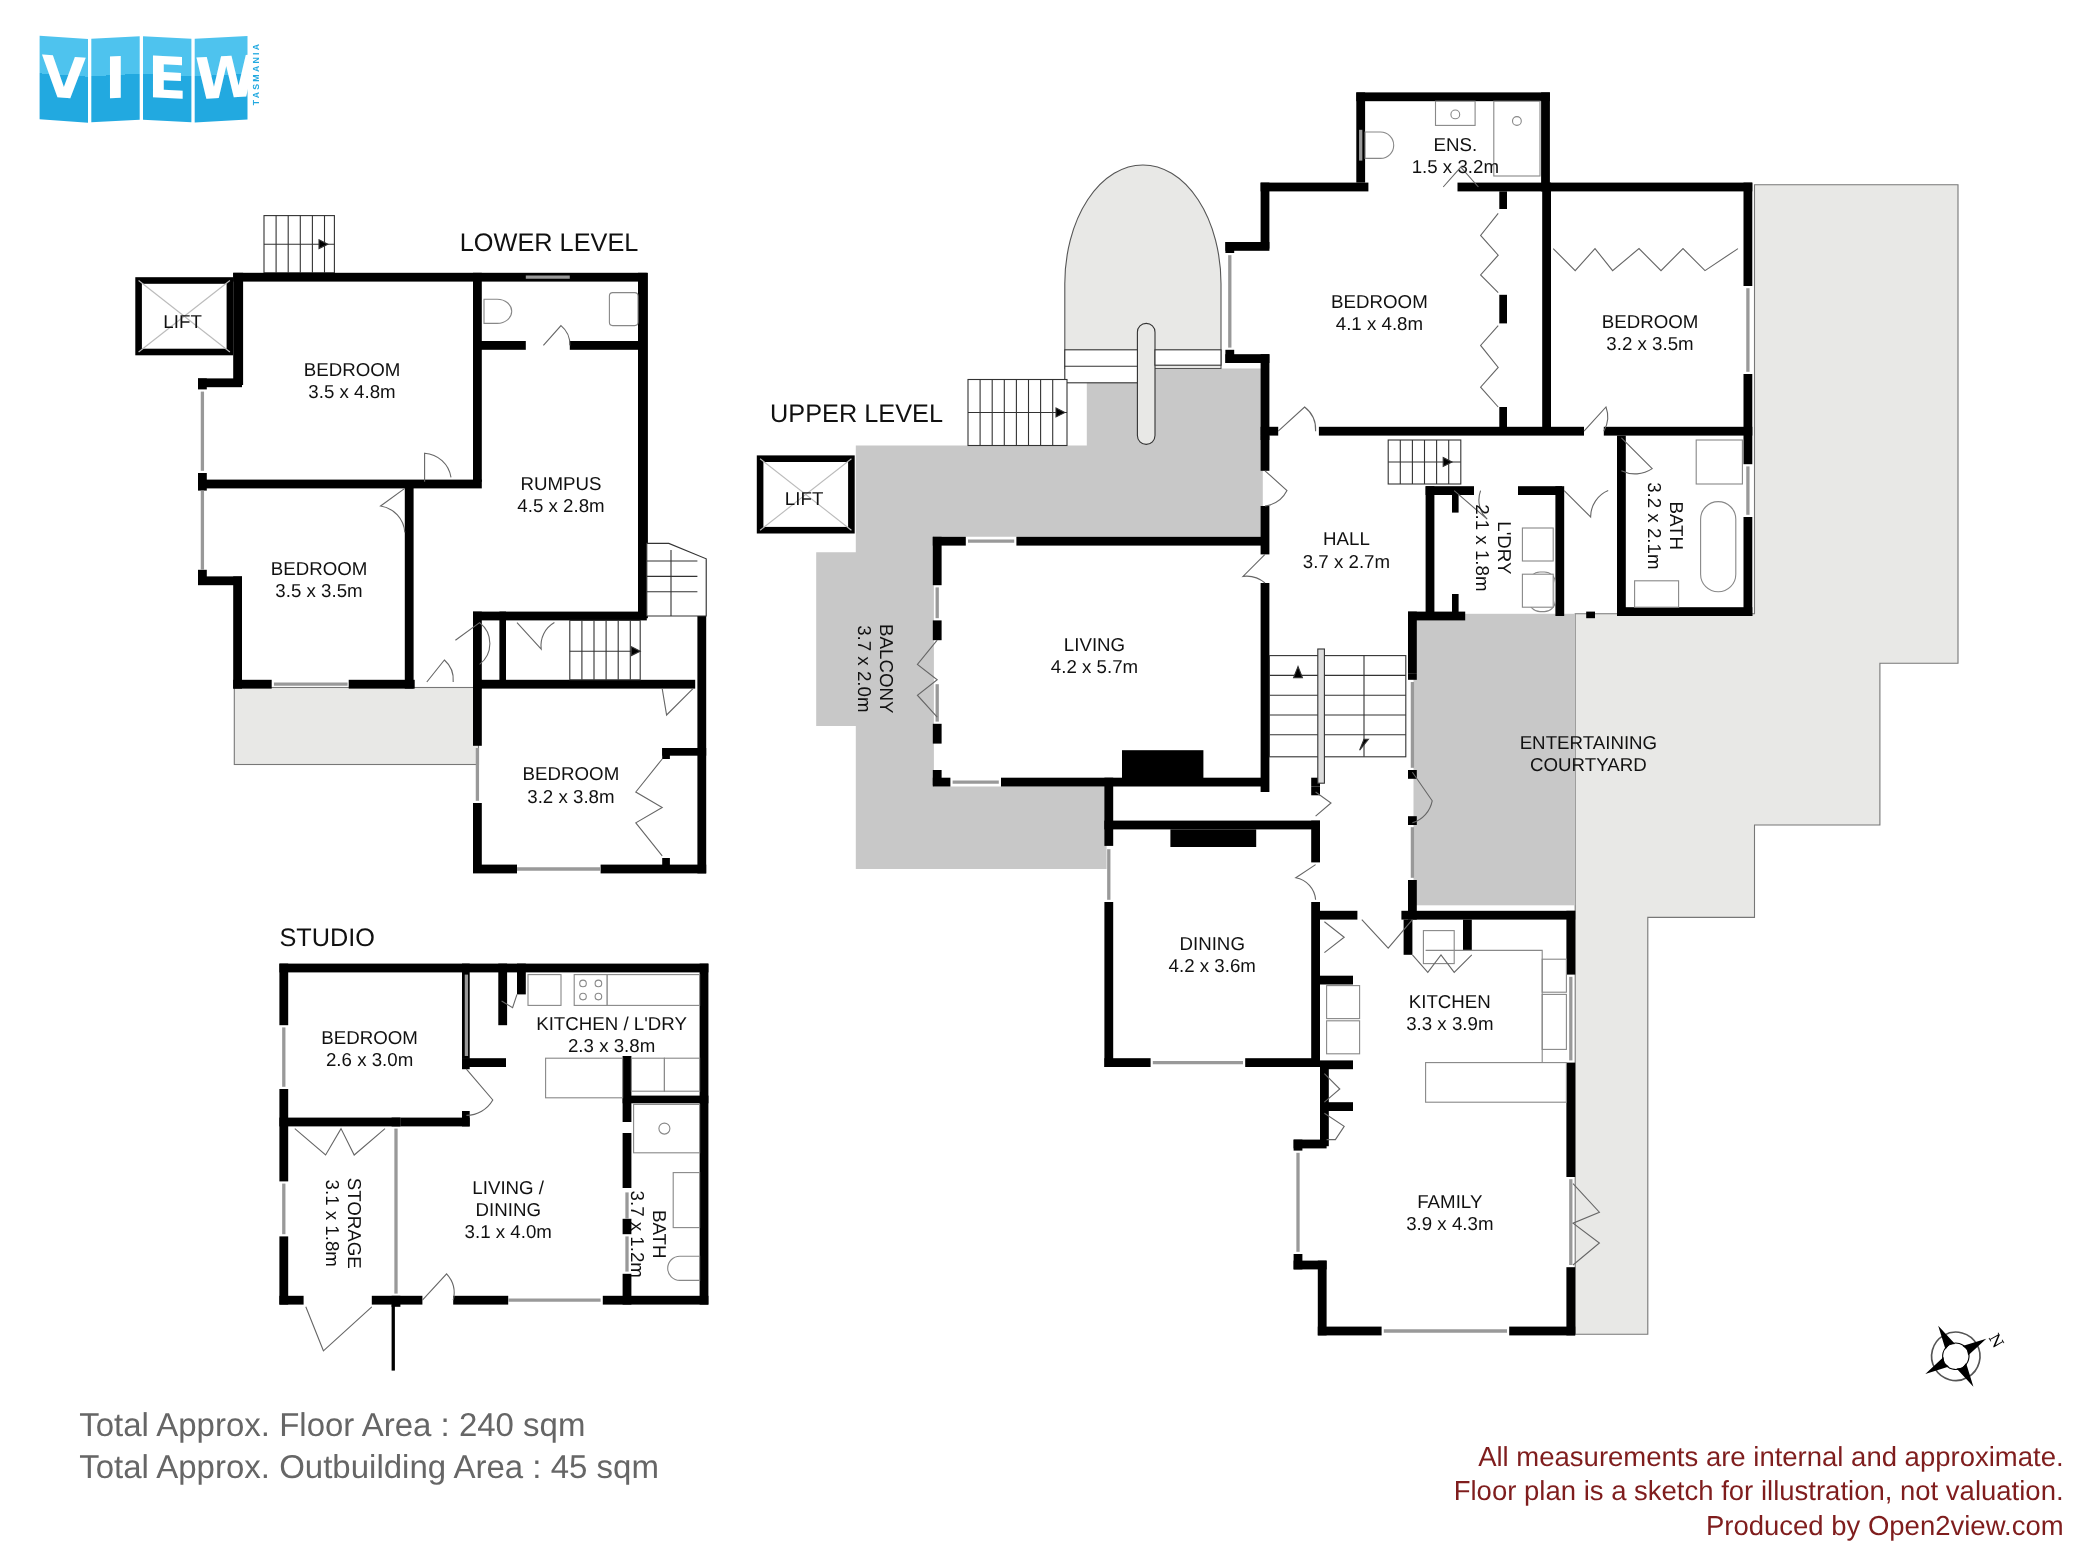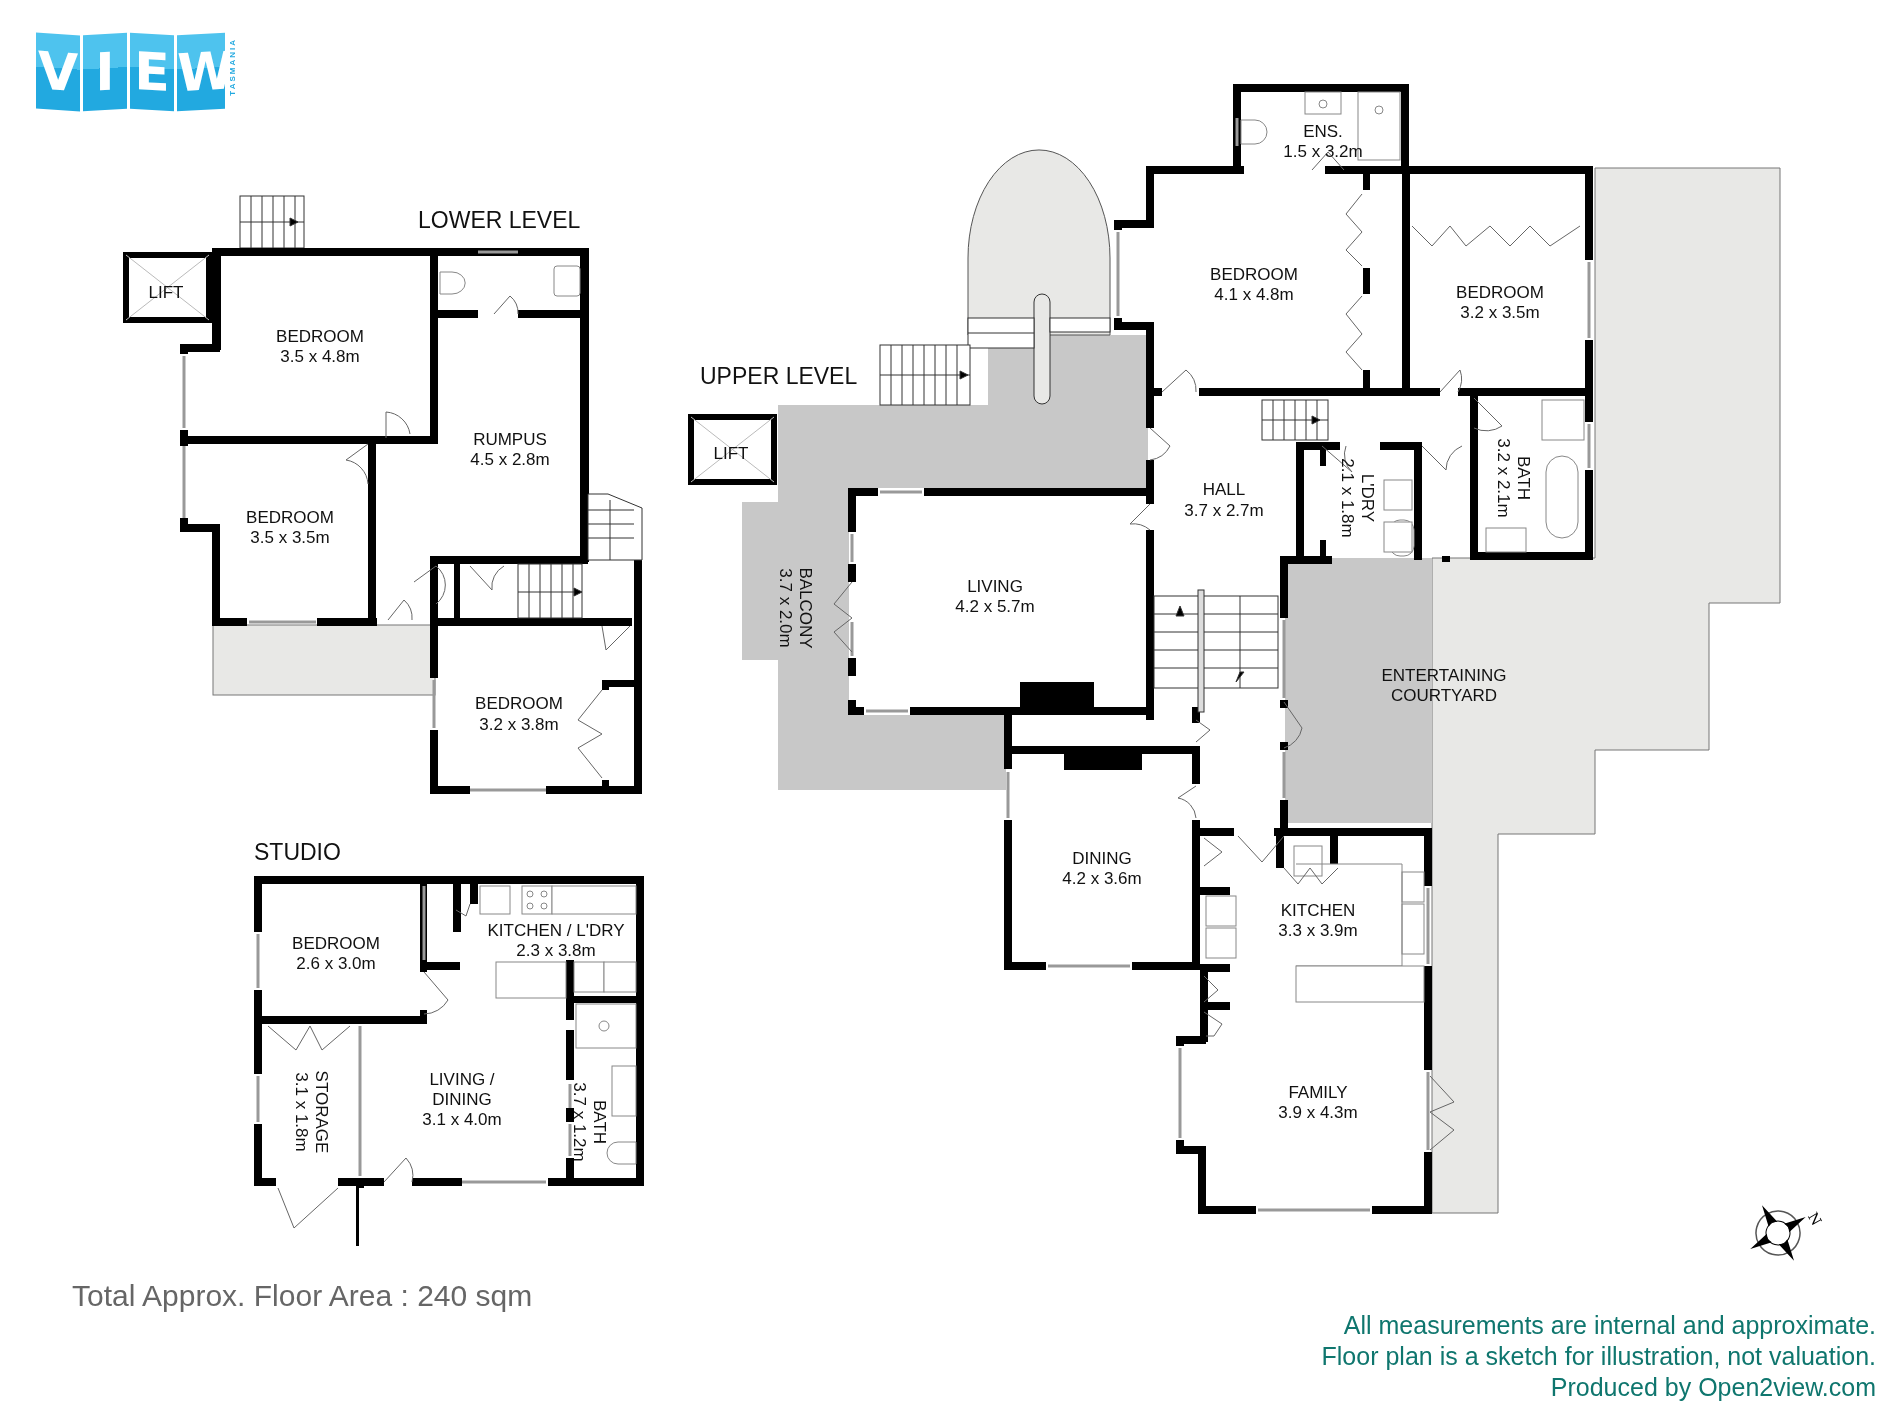--- a/index.html
+++ b/index.html
@@ -2,21 +2,21 @@
 <html><head>
 <meta charset="utf-8">
 <style>
   html,body{margin:0;padding:0;background:#ffffff;}
   body{width:1900px;height:1425px;position:relative;overflow:hidden;font-family:"Liberation Sans",sans-serif;}
   svg#plan{position:absolute;left:0;top:0;}
   .wall{fill:#000;}
   .lbl{font-family:"Liberation Sans",sans-serif;fill:#111;font-size:17px;text-anchor:middle;}
   .lvl{font-family:"Liberation Sans",sans-serif;fill:#111;font-size:23px;}
   .foot-l{position:absolute;left:72px;top:1276px;color:#666;font-size:30px;line-height:39px;font-family:"Liberation Sans",sans-serif;}
-  .foot-r{position:absolute;right:24px;top:1310px;color:#0f766e;font-size:25px;line-height:31px;text-align:right;font-family:"Liberation Sans",sans-serif;}
+  .foot-r{position:absolute;right:24px;top:1310px;color:#7f1d1d;font-size:25px;line-height:31px;text-align:right;font-family:"Liberation Sans",sans-serif;}
   .logo{position:absolute;left:36px;top:34px;width:200px;height:80px;}
   .logo .tile{position:absolute;top:0;width:44px;height:76px;color:#fff;font:bold 52px "DejaVu Sans",sans-serif;text-align:center;line-height:76px;
      background:linear-gradient(#4ec3ee 0%,#4ec3ee 45%,#22a9e0 45%,#22a9e0 100%);}
   .logo .sub{position:absolute;left:192px;top:4px;font:bold 8px "Liberation Sans",sans-serif;color:#22a9e0;writing-mode:vertical-rl;transform:rotate(180deg);letter-spacing:2px;}
 </style>
 </head>
 <body>
 
 <div class="logo">
   <div class="tile" style="left:0;transform:skewY(4deg);">V</div>
@@ -455,18 +455,19 @@
     <polygon points="0,-32 5,-10 0,-12 -5,-10" fill="#000"></polygon>
     <polygon points="0,32 5,10 0,12 -5,10" fill="#000"></polygon>
     <polygon points="-32,0 -10,-5 -12,0 -10,5" fill="#000"></polygon>
     <polygon points="32,0 10,-5 12,0 10,5" fill="#000"></polygon>
     <text x="40" y="6" font-family="'DejaVu Serif',serif" font-size="14" fill="#000" transform="rotate(90 40 0)">N</text>
   </g>
 </svg>
 
 <div class="foot-l">
   <div>Total Approx. Floor Area : 240 sqm</div>
+  <div>Total Approx. Outbuilding Area : 45 sqm</div>
 </div>
 <div class="foot-r">
   <div>All measurements are internal and approximate.</div>
   <div>Floor plan is a sketch for illustration, not valuation.</div>
   <div>Produced by Open2view.com</div>
 </div>
 
 </body></html>

